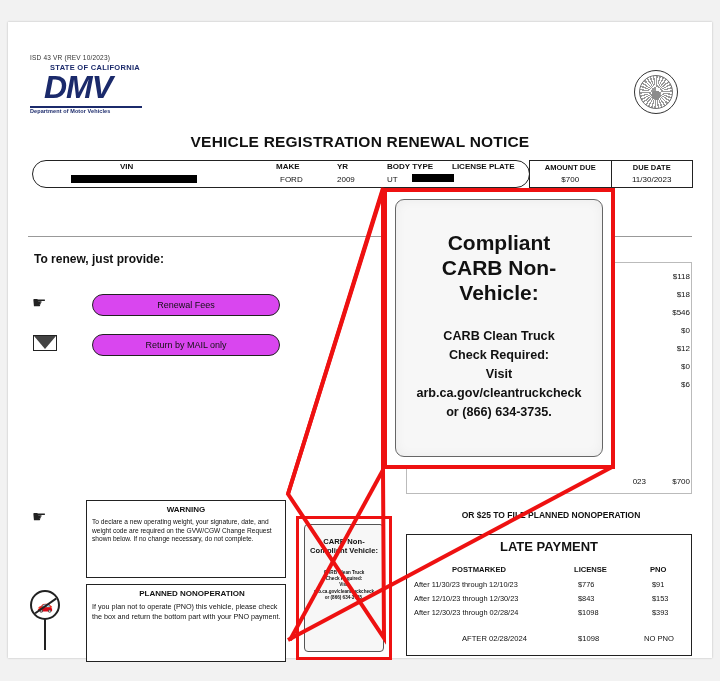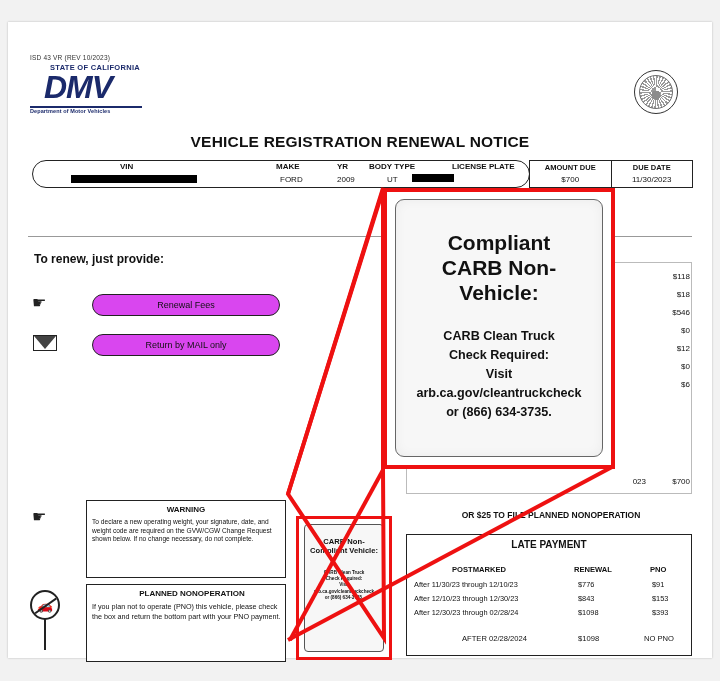--- a/index.html
+++ b/index.html
@@ -74,21 +74,21 @@
   }
   .vin-labels {
     position: absolute; left: 24px; top: 140px;
     width: 498px;
     font-size: 8px; font-weight: bold; color: #111;
   }
   .vin-labels span { position: absolute; white-space: nowrap; }
   .l-vin { left: 88px; }
   .l-make { left: 244px; }
   .l-yr { left: 305px; }
-  .l-body { left: 337px; }
+  .l-body { left: 355px; }
   .l-plate { left: 420px; }
   .vin-values {
     position: absolute; left: 24px; top: 153px;
     width: 498px; font-size: 8px; color: #111;
   }
   .vin-values span { position: absolute; white-space: nowrap; }
   .v-make { left: 248px; }
   .v-yr { left: 305px; }
   .v-body { left: 355px; }
   .redact {
@@ -219,21 +219,21 @@
   }
 
   
   .late-box {
     position: absolute; left: 398px; top: 512px;
     width: 286px; height: 122px;
     border: 1px solid #222; background: #fff;
   }
   .late-title {
     position: absolute; left: 398px; top: 517px; width: 286px;
-    text-align: center; font-size: 10px; font-weight: bold; color: #111;
+    text-align: center; font-size: 13px; font-weight: bold; color: #111;
   }
   .late-head {
     position: absolute; left: 398px; top: 543px; width: 286px;
     font-size: 7.6px; font-weight: bold; color: #111;
   }
   .late-head span { position: absolute; white-space: nowrap; }
   .lh-post { left: 46px; }
   .lh-renew { left: 168px; }
   .lh-pno { left: 244px; }
   .late-rows {
@@ -379,21 +379,21 @@
     🚗
     <div class="slash"></div>
   </div>
   <div class="icon-stem"></div>
 
   <div class="or25">OR $25 TO FILE PLANNED NONOPERATION</div>
   <div class="late-box"></div>
   <div class="late-title">LATE PAYMENT</div>
   <div class="late-head">
     <span class="lh-post">POSTMARKED</span>
-    <span class="lh-renew">RENEWAL</span>
+    <span class="lh-renew">LICENSE</span>
     <span class="lh-pno">PNO</span>
   </div>
   <div class="late-rows">
     <div class="late-row">
       <span class="c1">After 11/30/23 through 12/10/23</span>
       <span class="c2">$776</span>
       <span class="c3">$91</span>
     </div>
     <div class="late-row">
       <span class="c1">After 12/10/23 through 12/30/23</span>

